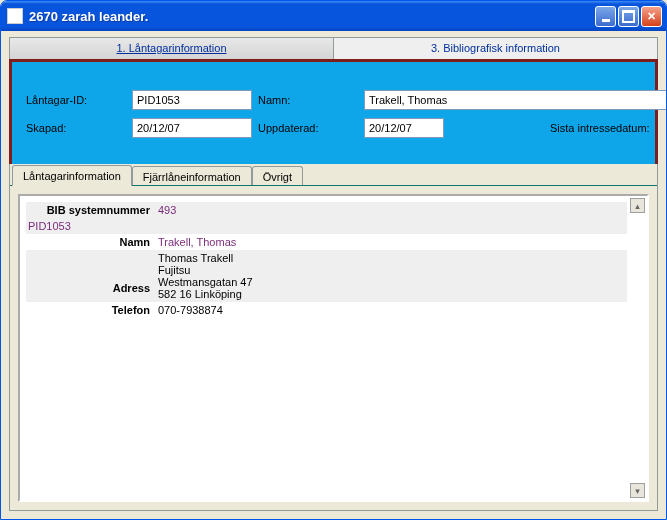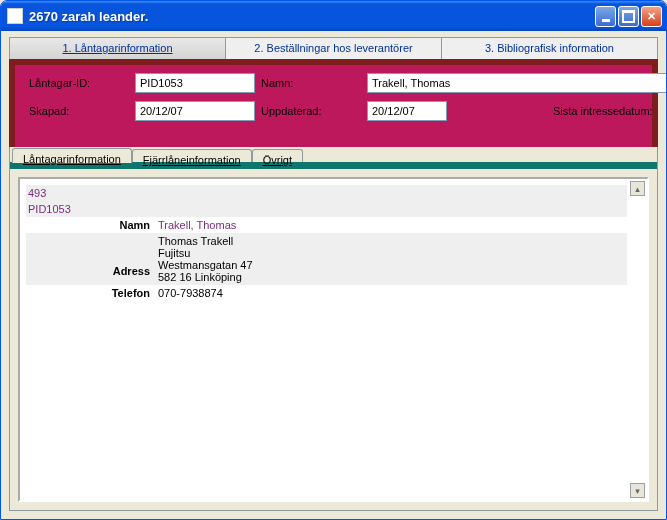--- a/index.html
+++ b/index.html
@@ -52,23 +52,23 @@
     color:#00309c; cursor:default;
     font-size:11px;
   }
   .toptab.active {
     background: linear-gradient(to bottom,#e8e8e8,#d4d4d4);
     text-decoration: underline;
   }
   .toptab:last-child { border-right:none; }
 
   .panel {
-    border:6px solid #7f1d1d;
-    background:#be185d;
-    padding:2px 10px 10px 10px;
+    border:3px solid #7f1d1d;
+    background:#0ea5e9;
+    padding:22px 10px 10px 10px;
   }
 
   .formgrid {
     display:grid;
     grid-template-columns: 100px 120px 100px 180px 110px 80px;
     column-gap:6px; row-gap:8px;
     align-items:center;
     padding:6px 4px 16px 4px;
   }
   .lbl { color:#000; }
@@ -76,23 +76,22 @@
     background:#fff; border:1px solid #7f9db9; height:20px; padding:2px 4px;
     display:flex; align-items:center;
   }
   .sunken.with-icon { justify-content:space-between; }
 
   .body-row { display:flex; gap:8px; flex:1; }
   .left-col { flex:1; display:flex; flex-direction:column; border:1px solid #919b9c; border-top:none;}
   .right-col { width:78px; display:flex; flex-direction:column; gap:5px; padding-top:2px;}
 
   .subtabs {
-    display:flex; height:22px; background:#ece9d8; border-bottom:7px solid #0f766e;
+    display:flex; height:22px; background:#ece9d8; border-bottom:1px solid #0f766e;
     padding-left:2px;
-    text-decoration:underline;
   }
   .subtab {
     padding:0 10px; line-height:20px;
     background:#ece9d8;
     border:1px solid #919b9c;
     border-bottom:none;
     margin-right:0px;
     margin-top:2px;
     border-top-left-radius:3px; border-top-right-radius:3px;
     color:#000; font-size:11px; cursor:default;
@@ -152,21 +151,20 @@
       <div class="win-btn win-min"></div>
       <div class="win-btn win-max"></div>
       <div class="win-btn win-close"></div>
     </div>
   </div>
 
   <div class="client">
 
     <div class="toptabs">
       <div class="toptab active">1. Låntagarinformation</div>
-      <div class="toptab">2. Beställningar hos leverantörer</div>
       <div class="toptab">3. Bibliografisk information</div>
     </div>
 
     <div class="panel" style="border-bottom:none;">
       <div class="formgrid">
         <div class="lbl">Låntagar-ID:</div>
         <div class="sunken">
             <span>PID1053</span>
           </div>
         <div class="lbl">Namn:</div>
@@ -194,20 +192,21 @@
           <div class="subtab active">Låntagarinformation</div>
           <div class="subtab">Fjärrlåneinformation</div>
           <div class="subtab">Övrigt</div>
         </div>
         <div class="detail-wrap">
           <div class="detail-scroll">
             <div class="scroll-up">▴</div>
             <div class="scroll-down">▾</div>
             <div class="info-table">
               <div class="info-row shade">
+                <div class="info-label">BIB systemnummer</div>
                 <div class="info-value v-bib">493</div>
               </div>
               <div class="info-row shade">
                 <div class="info-value v-pid">PID1053</div>
               </div>
               <div class="info-row">
                 <div class="info-label">Namn</div>
                 <div class="info-value v-name">Trakell, Thomas</div>
               </div>
               <div class="info-row shade">

